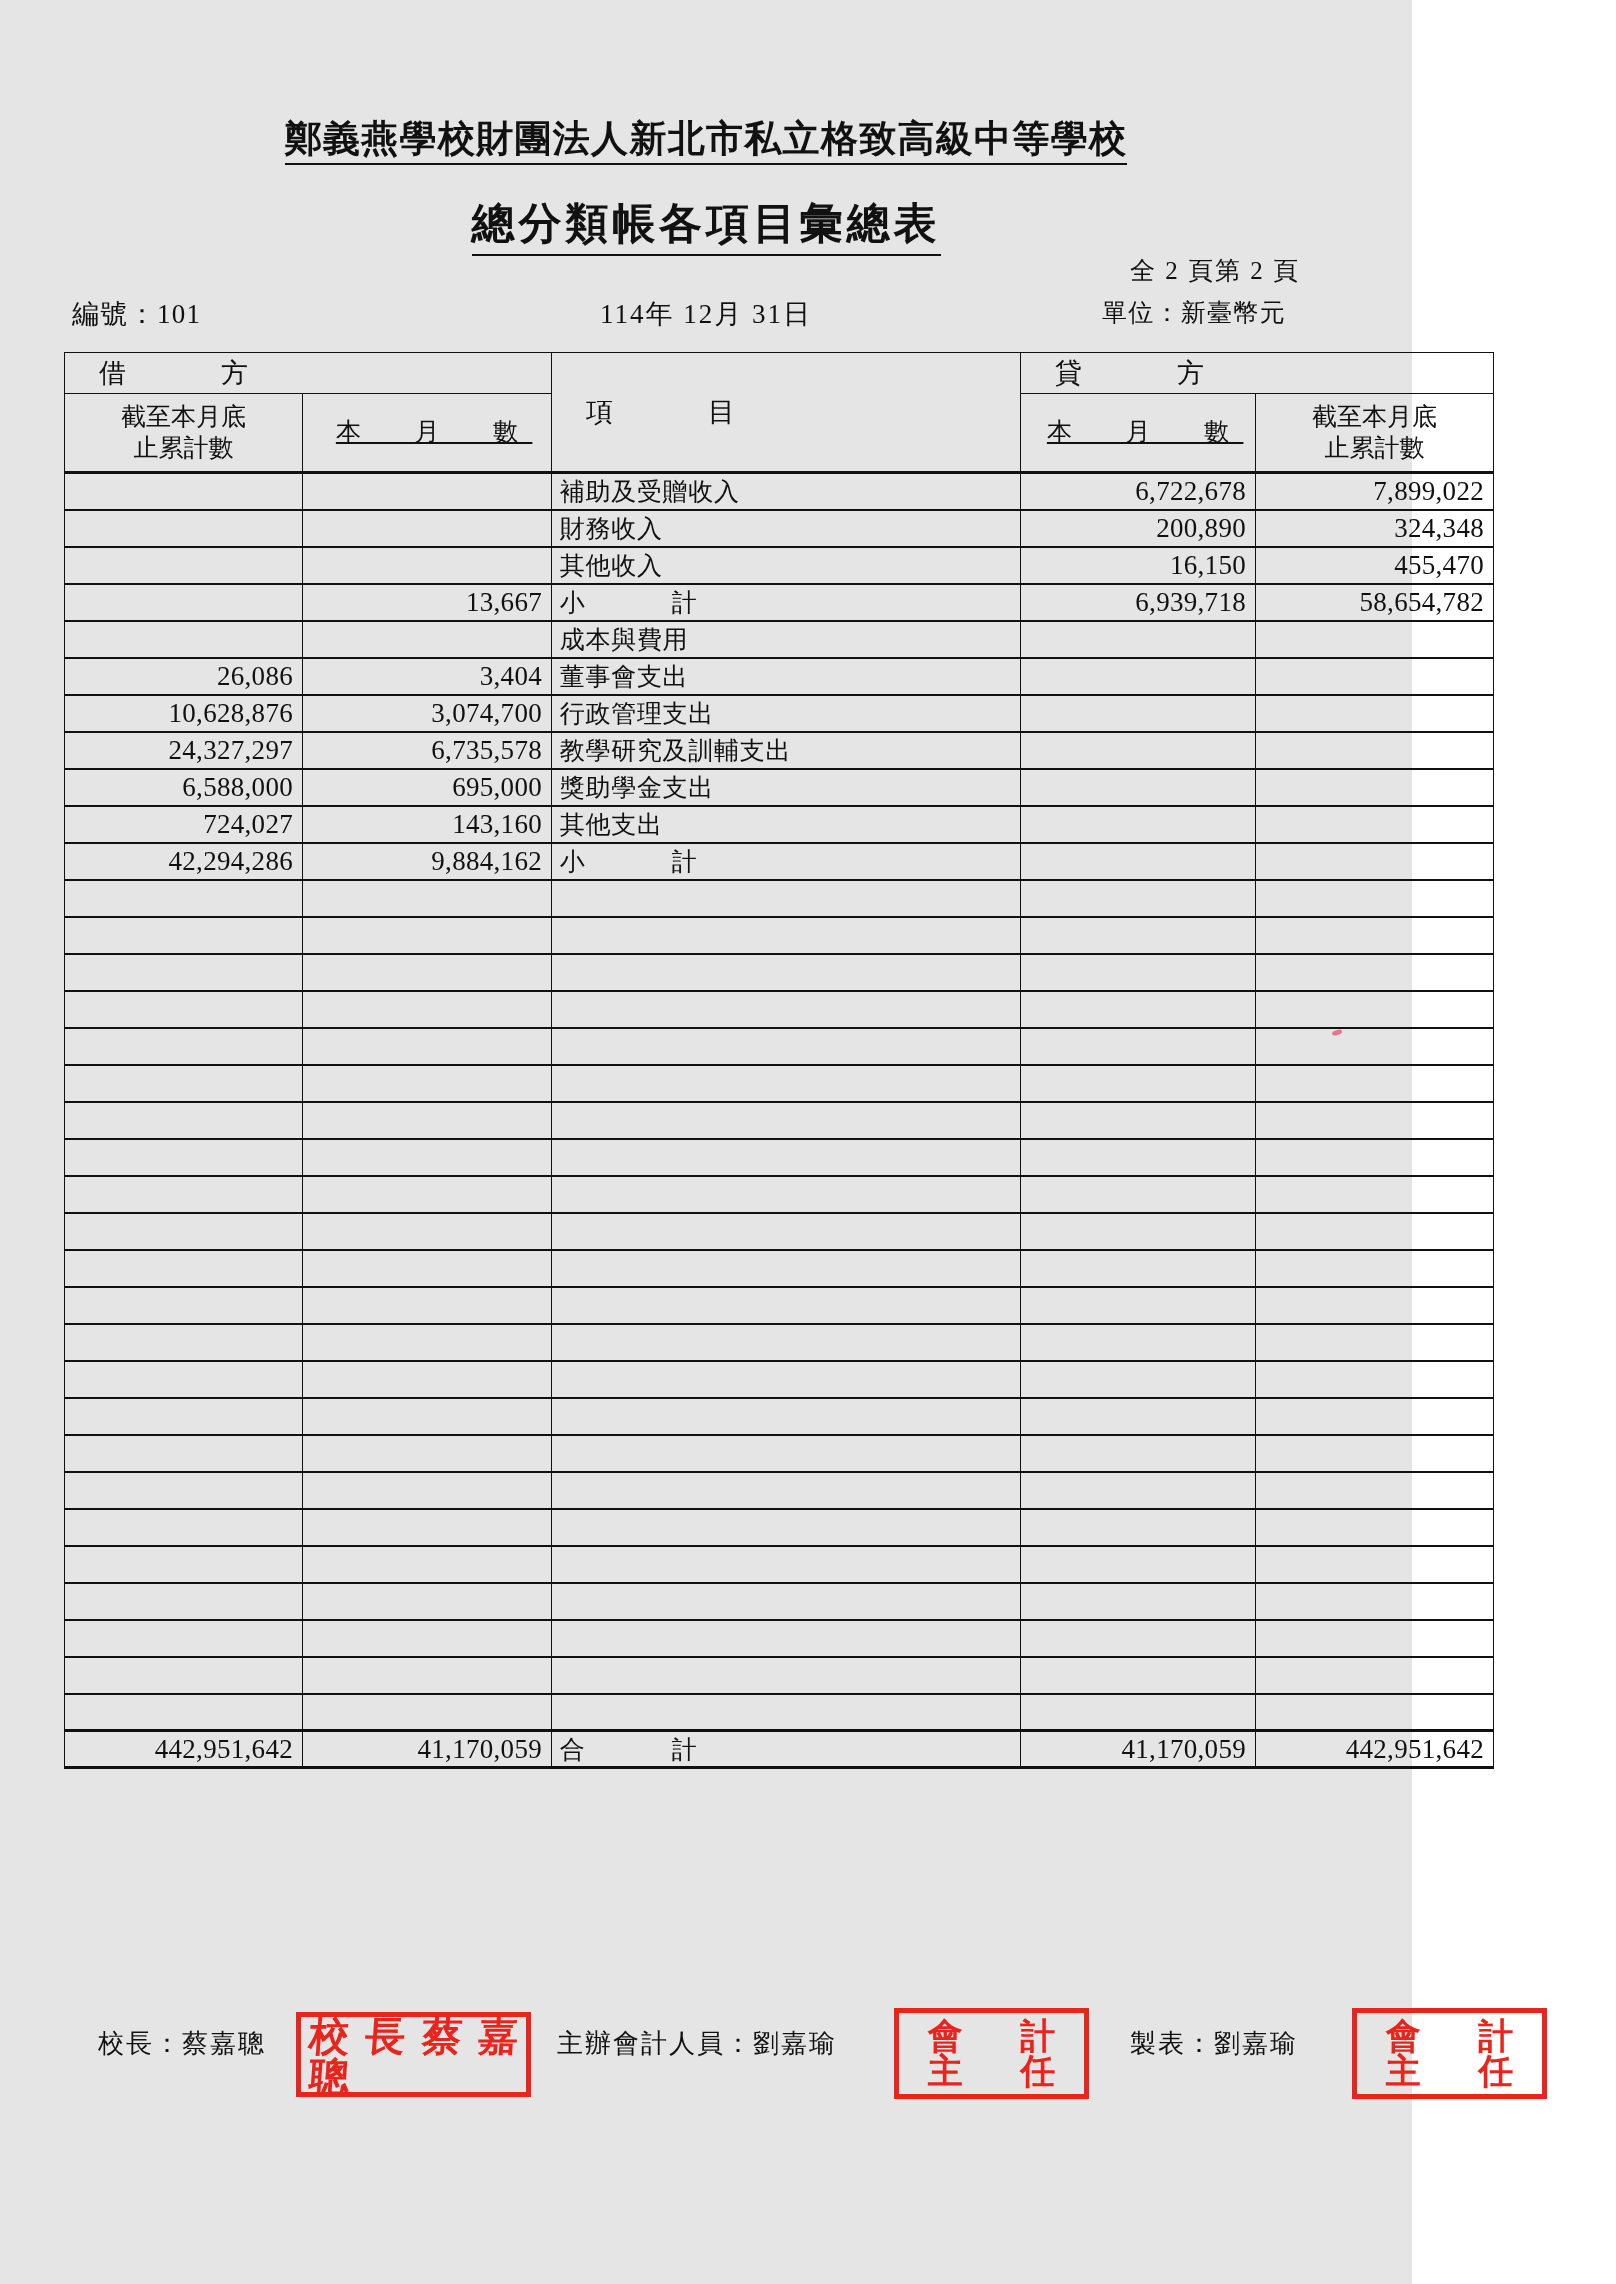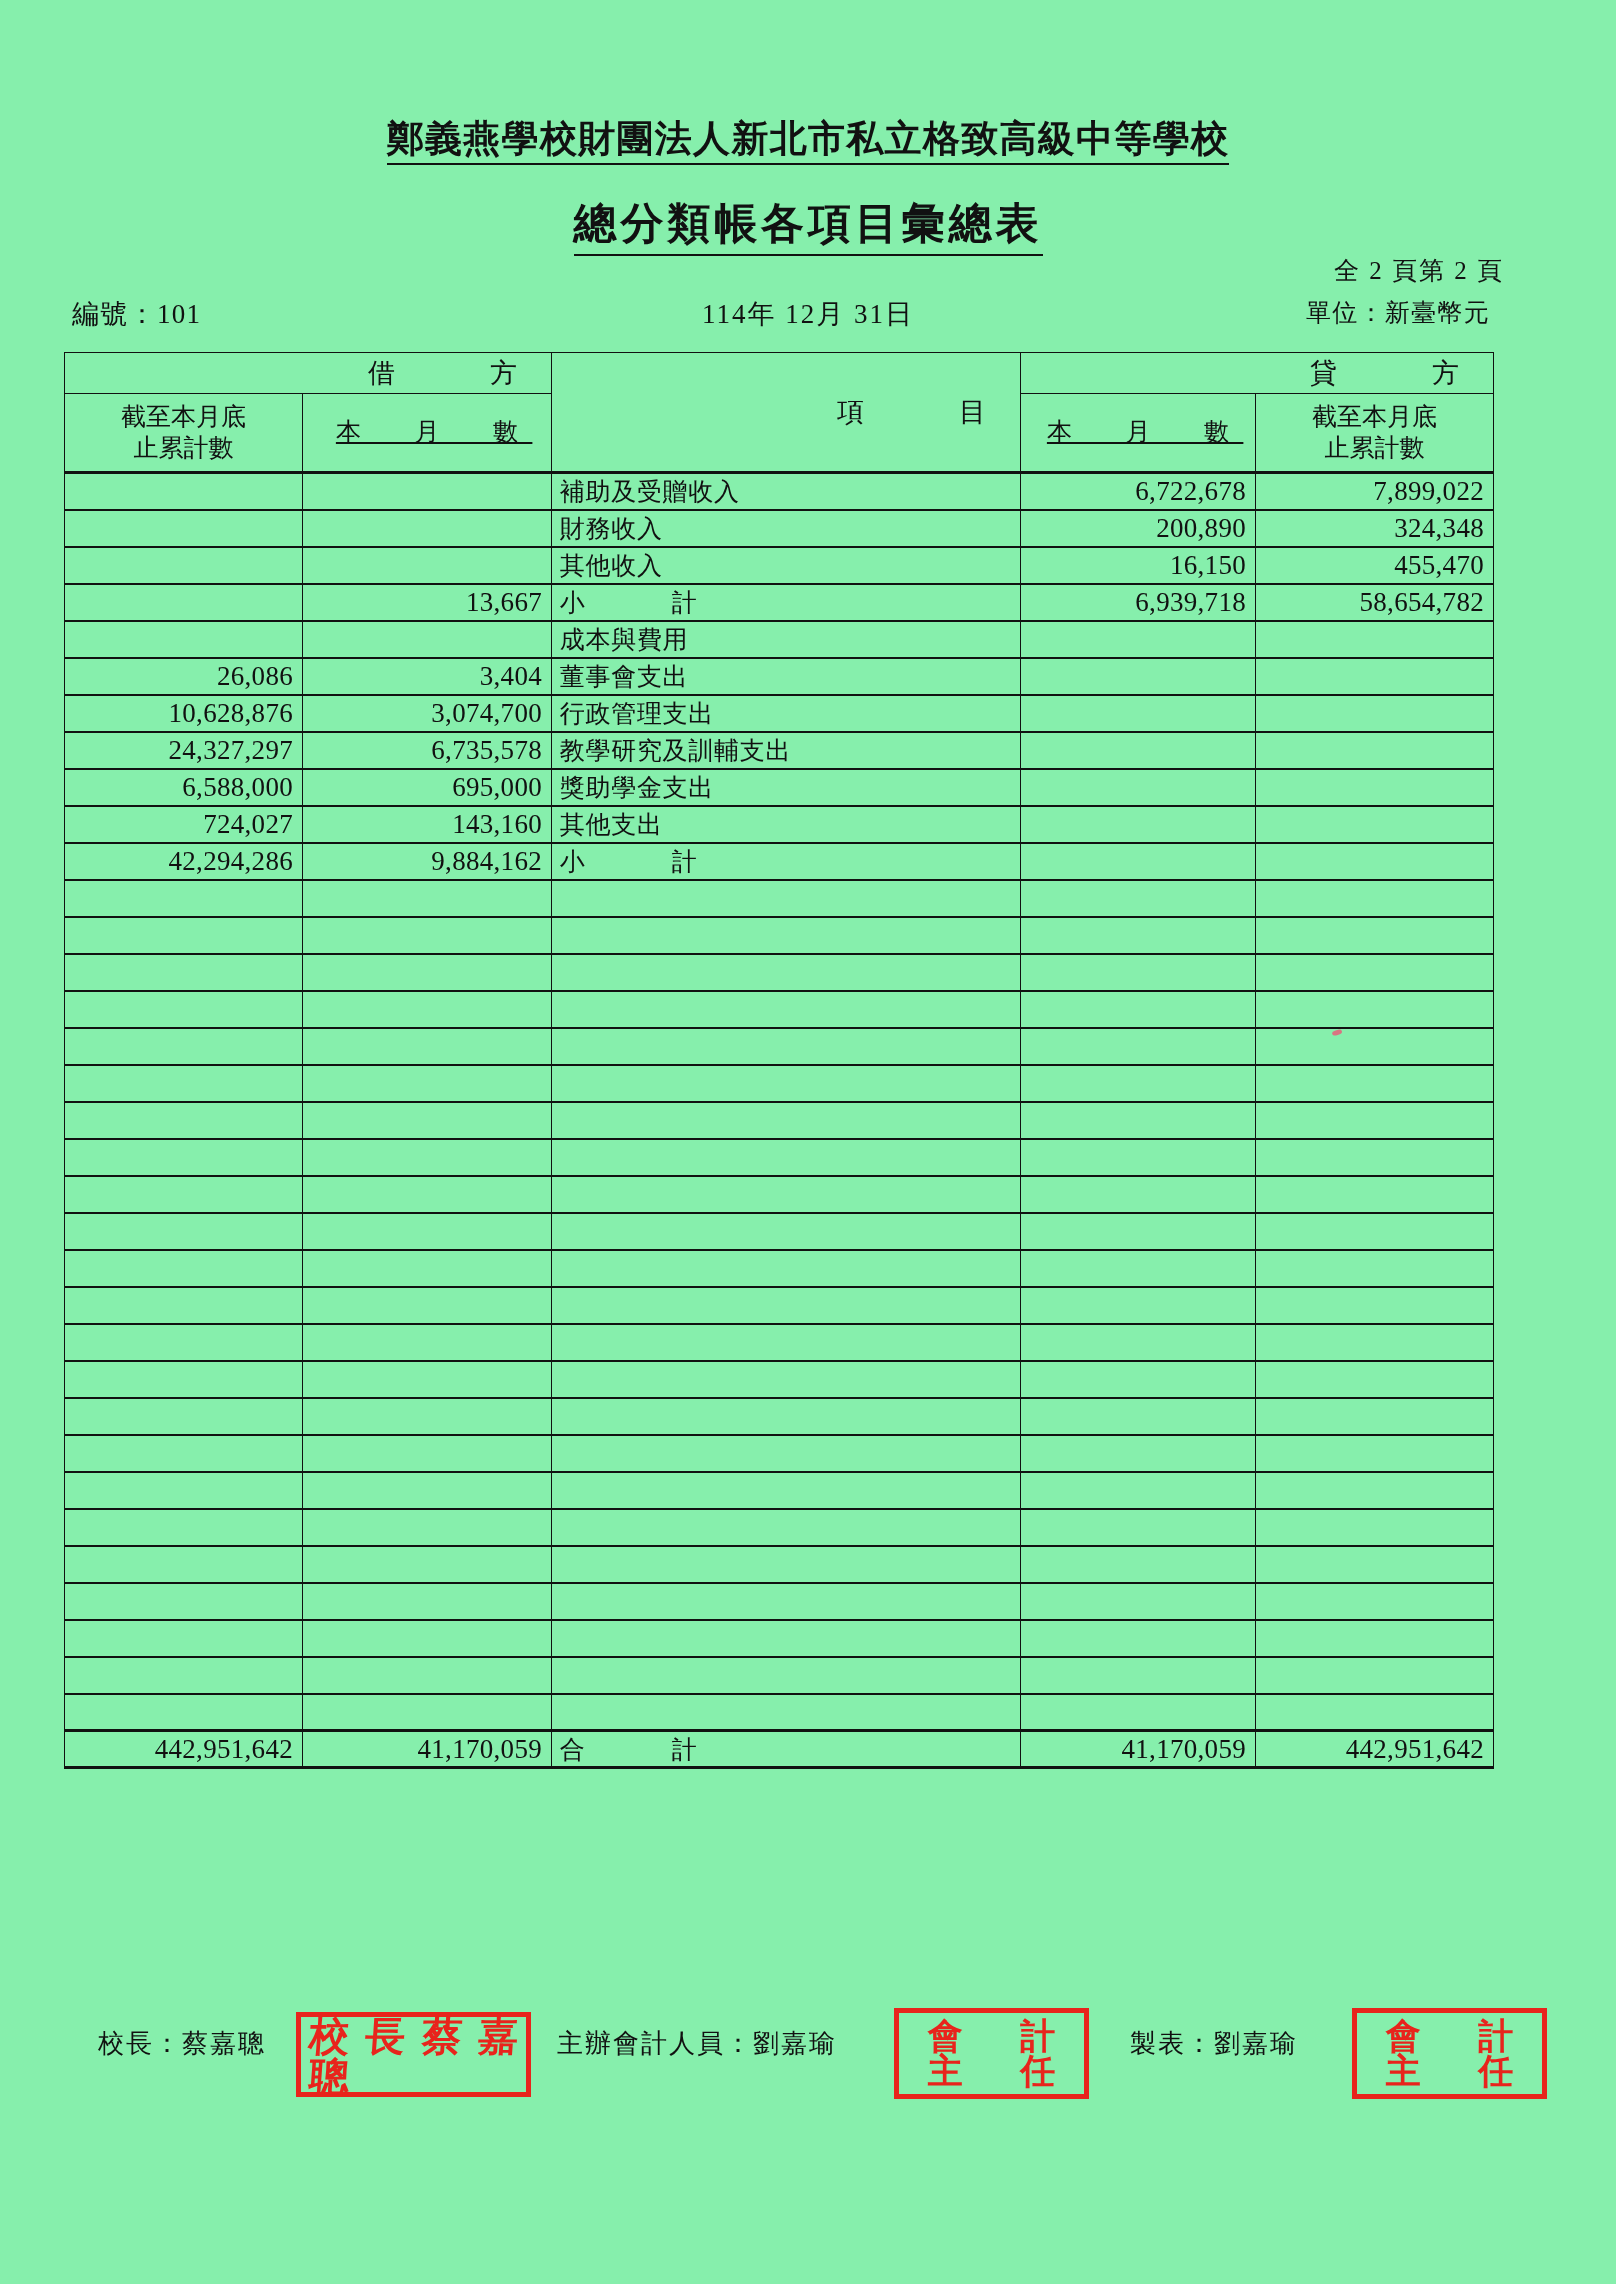--- a/index.html
+++ b/index.html
@@ -13,23 +13,23 @@
     height: 2284px;
     font-family: "Liberation Serif", "DejaVu Serif", serif;
     color: #111111;
     position: relative;
     overflow: hidden;
   }
 
   .page {
     position: absolute;
     left: 0; top: 0;
-    width: 1616px;
+    width: 1412px;
     height: 2284px;
-    background: #86efac;
+    background: #e5e5e5;
   }
 
   
   .org-title {
     position: absolute;
     left: 0; right: 0;
     top: 114px;
     text-align: center;
     font-size: 37px;
     font-weight: bold;
@@ -108,26 +108,25 @@
   .ledger td, .ledger th {
     border: 1.3px solid #111;
     padding: 0;
     font-weight: normal;
     font-size: 25.4px;
     vertical-align: middle;
   }
 
   .ledger .hdr-top th {
     height: 40px;
-    text-align: right;
+    text-align: left;
     font-size: 27px;
     letter-spacing: 34px;
     text-indent: 34px;
     border-bottom: 1.3px solid #111;
-    padding-left: 19px;
   }
   .ledger .hdr-sub th {
     height: 77px;
     text-align: center;
     font-size: 25px;
     line-height: 1.22;
     border-top: 1.3px solid #111;
     border-bottom: 3.3px solid #111;
   }
   .hdr-sub th.spaced { letter-spacing: 14.3px; text-indent: 14.3px; text-decoration: underline; }

